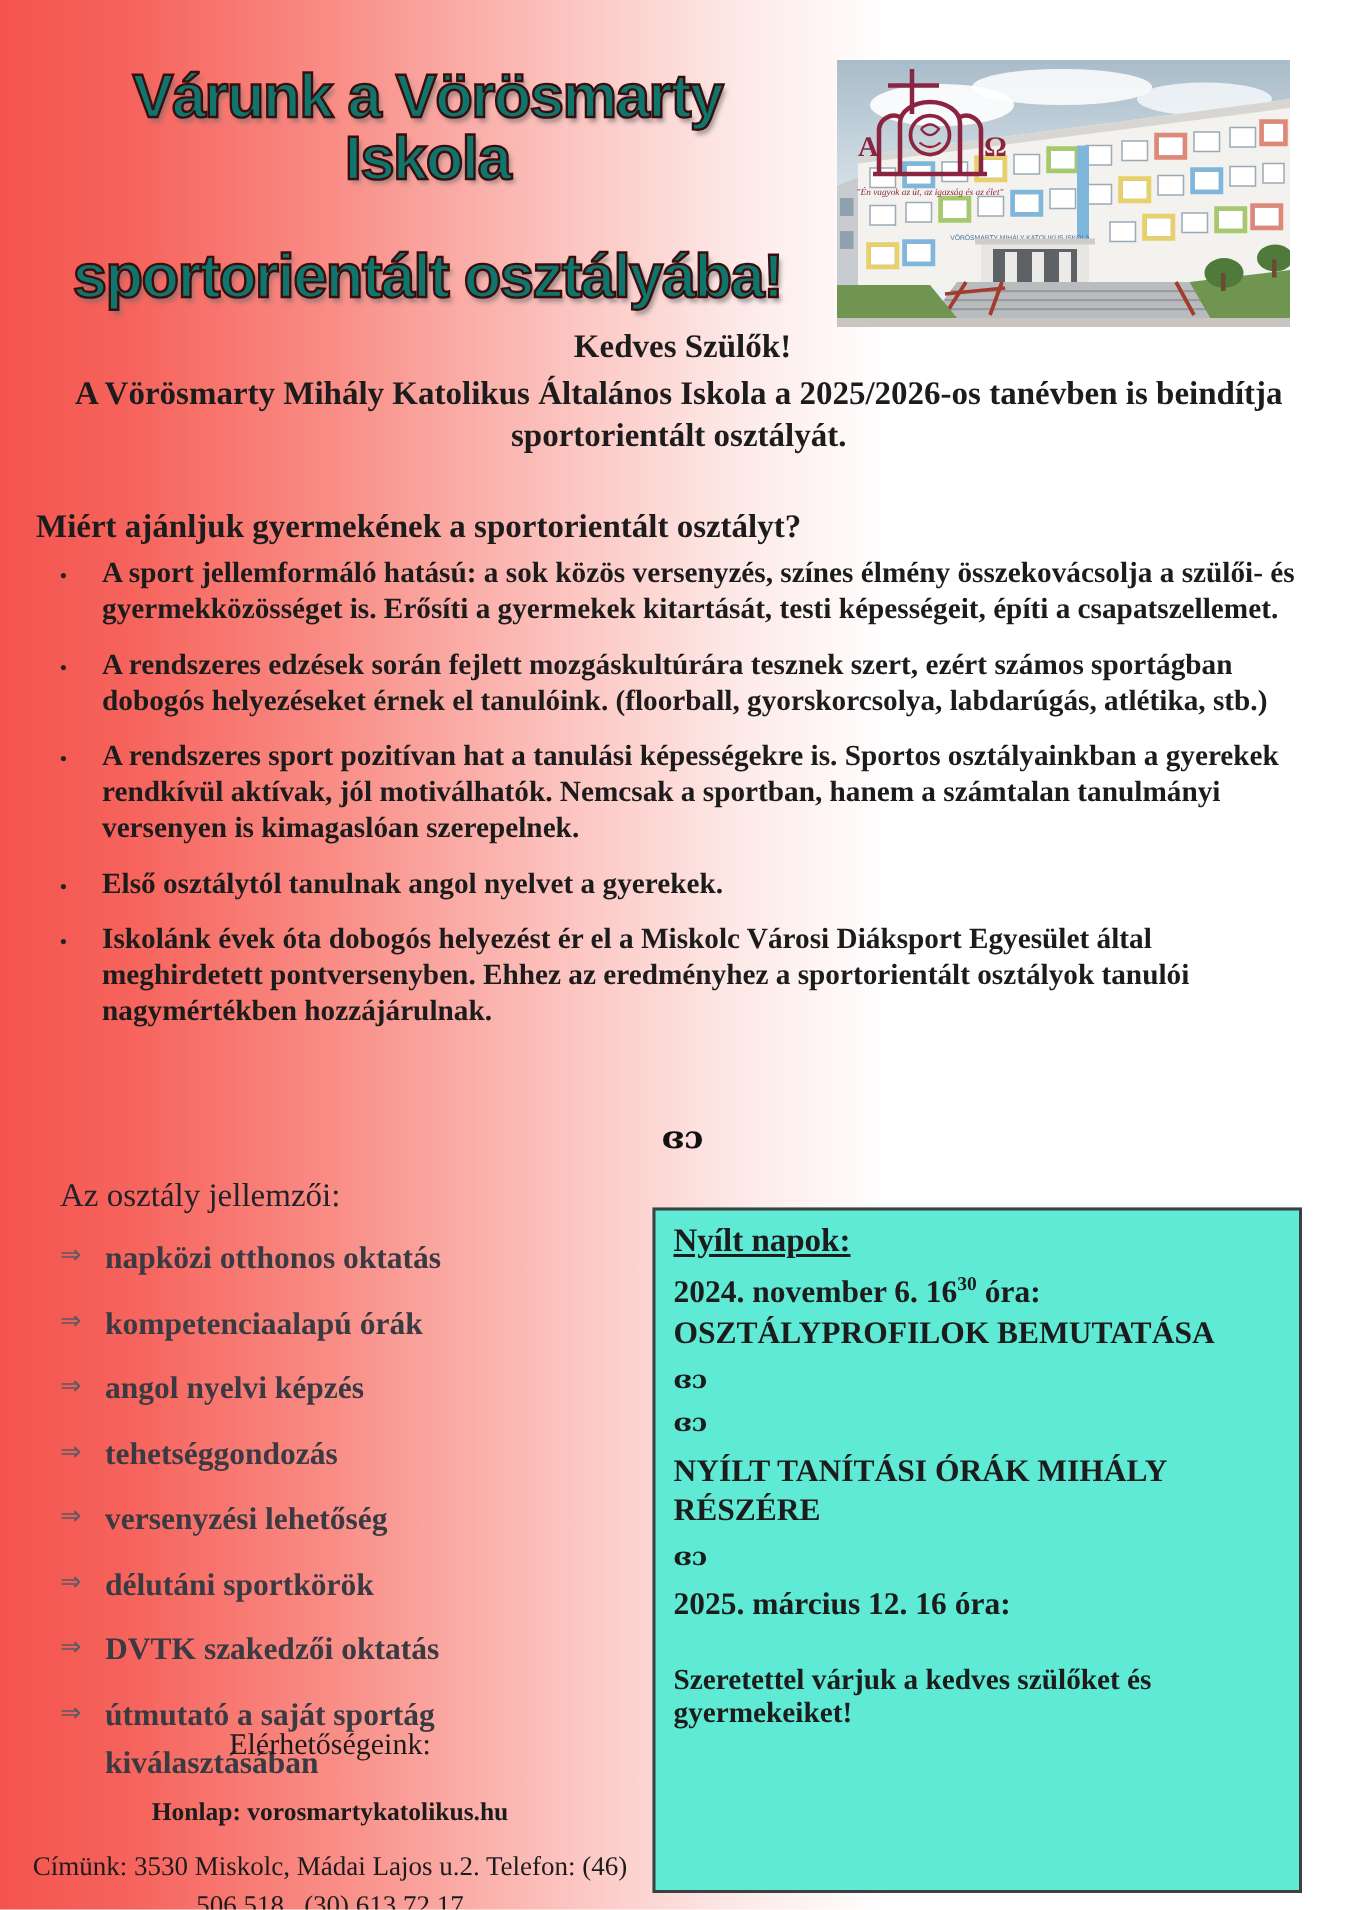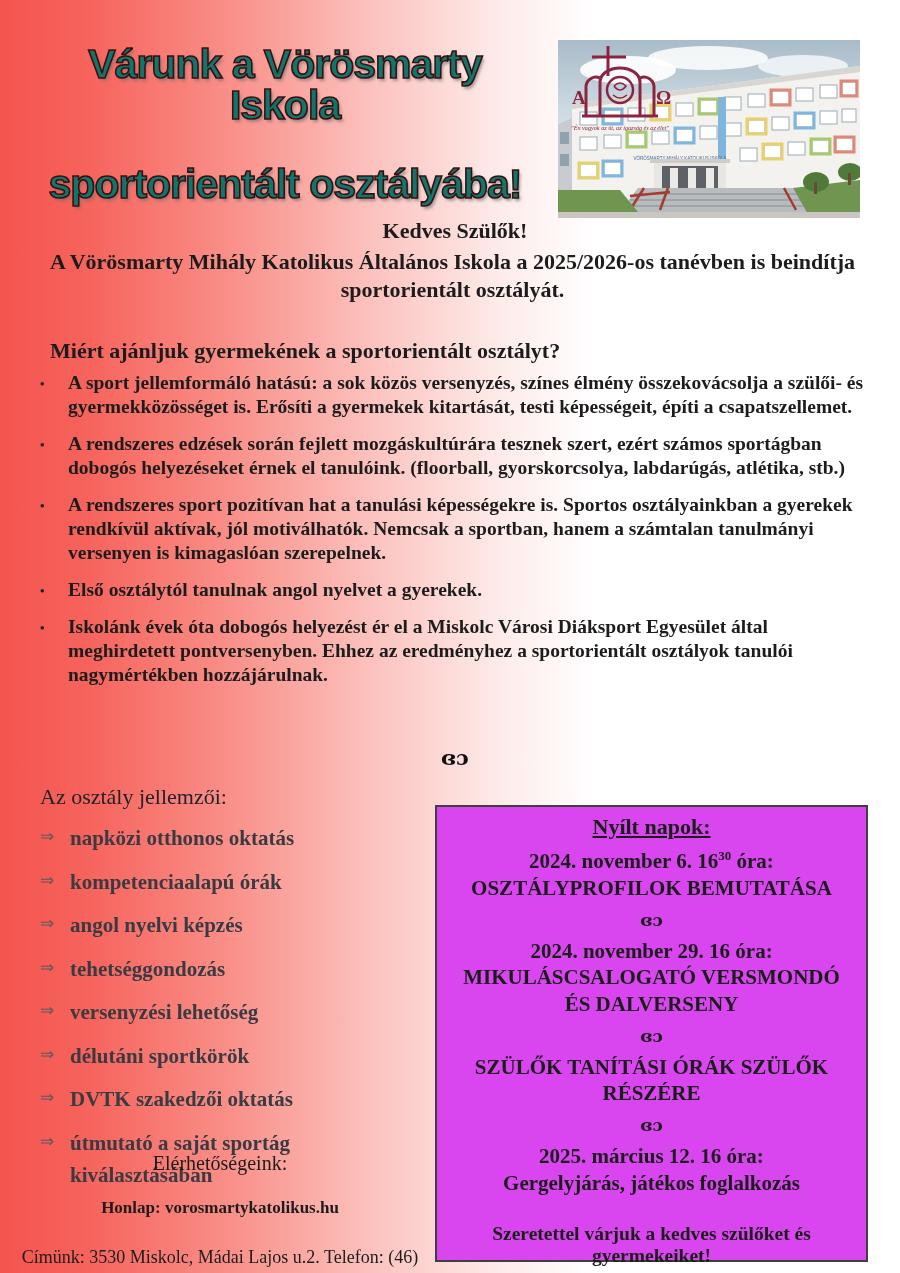--- a/index.html
+++ b/index.html
@@ -21,49 +21,49 @@
   
   .photo{position:absolute;left:558px;top:40px;width:302px;height:178px;overflow:hidden;}
   .photo svg{display:block;}
   .logo{position:absolute;left:6px;top:2px;width:112px;height:118px;}
   
   .greeting{position:absolute;left:0;top:218px;width:910px;text-align:center;
     font-size:22px;font-weight:700;}
   .intro{position:absolute;left:45px;top:248px;width:815px;text-align:center;
     font-size:22px;font-weight:700;line-height:1.28;}
   
-  .why-heading{position:absolute;left:50px;top:338px;font-size:22px;font-weight:700;}
+  .why-heading{position:absolute;left:24px;top:338px;font-size:22px;font-weight:700;}
   .bullets{position:absolute;left:40px;top:371px;width:828px;margin:0;padding:0;list-style:none;}
   .bullets li{display:flex;margin-bottom:13px;font-size:19.5px;font-weight:700;line-height:1.23;}
   .bullets .dot{flex:0 0 28px;font-size:13px;padding-top:5px;color:#222;}
   
   .ornament-main{position:absolute;left:0;top:745px;width:910px;text-align:center;
     font-size:21px;font-weight:700;color:#111;}
   .orn{font-family:"DejaVu Serif","Liberation Serif",serif;}
   
   .features-heading{position:absolute;left:40px;top:784px;font-size:22px;font-weight:400;color:#22222a;}
   .features{position:absolute;left:40px;top:822px;width:345px;margin:0;padding:0;list-style:none;}
   .features li{display:flex;margin-bottom:11px;line-height:1.55;}
   .features .arrow{flex:0 0 30px;color:#5a5a60;font-size:17px;padding-top:2px;}
   .features .ftext{font-size:21px;font-weight:700;color:#3a3a42;}
   
   .open-box{
     position:absolute;left:435px;top:805px;width:433px;height:457px;box-sizing:border-box;
-    border:2px solid #3f3f3f;background:#d946ef;text-align:center;padding:7px 12px 0 12px;
+    border:2px solid #3f3f3f;background:#5eead4;text-align:left;padding:7px 12px 0 12px;
   }
   .open-heading{font-size:22px;font-weight:700;text-decoration:underline;margin-bottom:8px;}
   .event-date{font-size:21px;font-weight:700;line-height:1.22;}
   .event-date sup{font-size:13px;}
   .event-title{font-size:21px;font-weight:700;line-height:1.25;}
   .box-orn{font-size:17px;font-weight:700;margin:9px 0 8px 0;}
   .closing{font-size:19.5px;font-weight:700;margin-top:27px;}
   
   .contact{position:absolute;left:10px;top:1152px;width:420px;text-align:center;}
   .contact .c-head{font-size:20px;margin-bottom:23px;}
-  .contact .c-site{font-size:17px;font-weight:700;margin-bottom:26px;}
+  .contact .c-site{font-size:17px;font-weight:700;margin-bottom:13px;}
   .contact .c-addr{font-size:18px;line-height:1.45;}
 </style>
 </head>
 <body>
 
 <div class="title">
   <div class="line1">Várunk a Vörösmarty Iskola</div>
   <div class="line2">sportorientált osztályába!</div>
 </div>
 
@@ -262,34 +262,29 @@
 
 <div class="open-box">
   <div class="open-heading">Nyílt napok:</div>
 
   <div class="event">
     <div class="event-date"><span>2024. november 6. 16</span><sup>30</sup><span> óra:</span></div>
     <div class="event-title">OSZTÁLYPROFILOK BEMUTATÁSA</div>
   </div>
   <div class="box-orn orn">ɞɔ</div>
 
+  <div class="box-orn orn">ɞɔ</div>
+
   <div class="event">
-    <div class="event-date"><span>2024. november 29. 16 óra:</span><sup></sup><span></span></div>
-    <div class="event-title">MIKULÁSCSALOGATÓ VERSMONDÓ ÉS DALVERSENY</div>
-  </div>
-  <div class="box-orn orn">ɞɔ</div>
-
-  <div class="event">
-    <div class="event-title">SZÜLŐK TANÍTÁSI ÓRÁK SZÜLŐK RÉSZÉRE</div>
+    <div class="event-title">NYÍLT TANÍTÁSI ÓRÁK MIHÁLY RÉSZÉRE</div>
   </div>
   <div class="box-orn orn">ɞɔ</div>
 
   <div class="event">
     <div class="event-date"><span>2025. március 12. 16 óra:</span><sup></sup><span></span></div>
-    <div class="event-title">Gergelyjárás, játékos foglalkozás</div>
   </div>
 
   <div class="closing">Szeretettel várjuk a kedves szülőket és  gyermekeiket!</div>
 </div>
 
 <div class="contact">
   <div class="c-head">Elérhetőségeink:</div>
   <div class="c-site">Honlap: vorosmartykatolikus.hu</div>
   <div class="c-addr">Címünk: 3530 Miskolc, Mádai Lajos u.2. Telefon: (46) 506 518 , (30) 613 72 17</div>
 </div>

